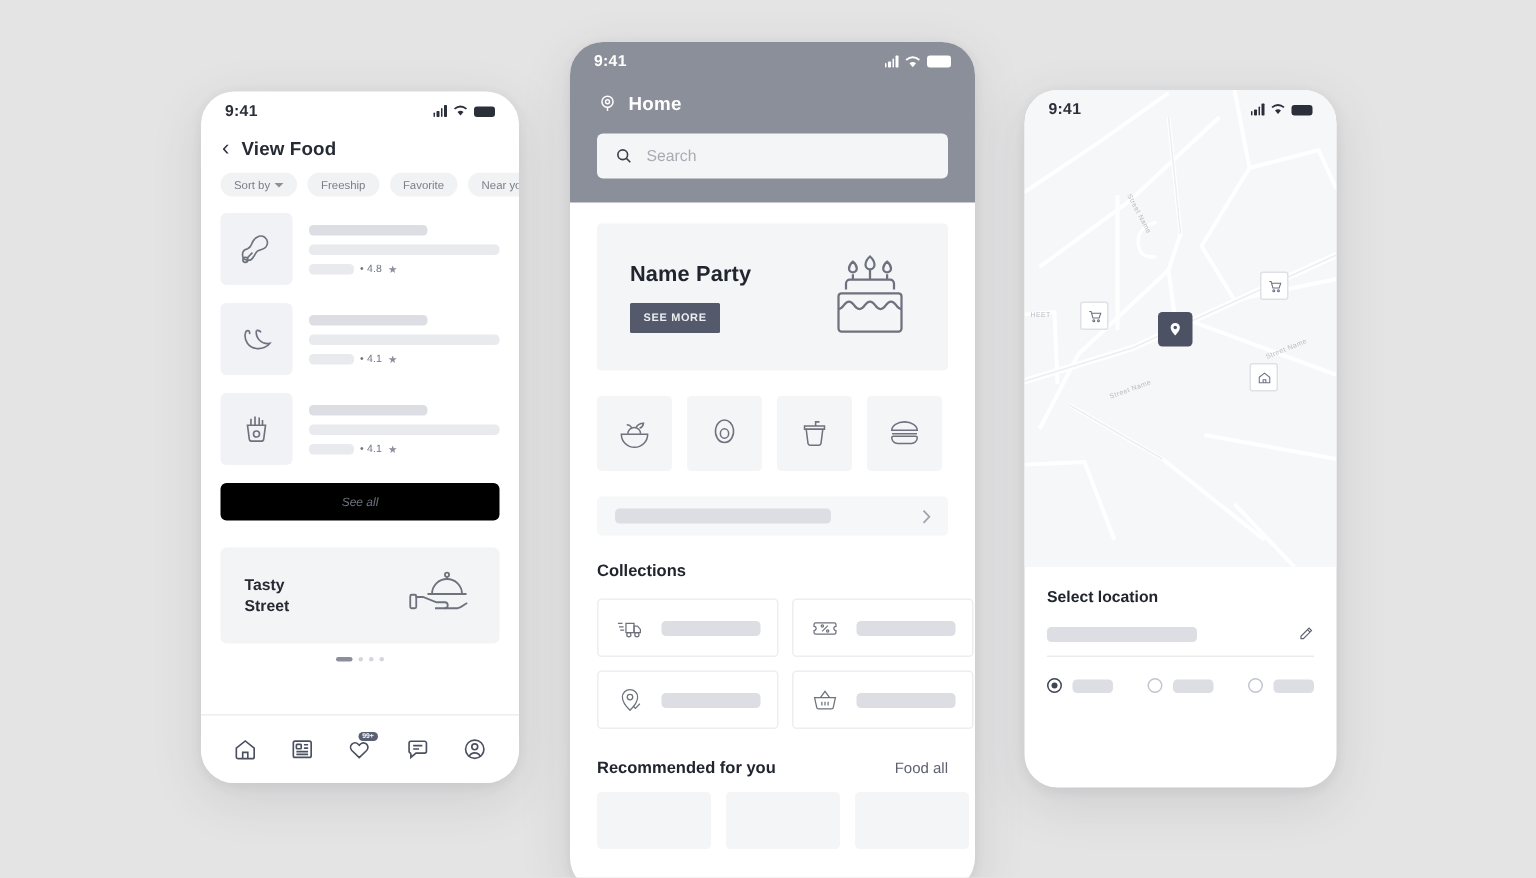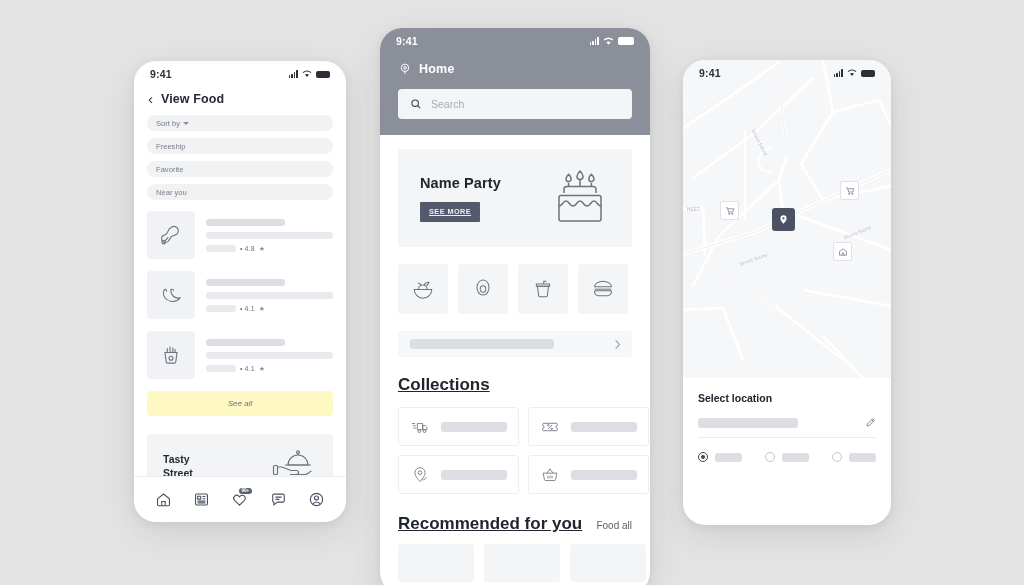--- a/index.html
+++ b/index.html
@@ -37,38 +37,38 @@
   
   .sk { background: #dcdee3; border-radius: 3px; display: block; }
   .sk-l { background: #e8eaee; border-radius: 3px; display: block; }
 
   
   #phone1 { left: 134px; top: 61px; width: 212px; height: 461px; color: #2b2f3a; }
   .p1-nav { display: flex; align-items: center; gap: 8px; padding: 4px 14px 9px; }
   .p1-back { font-size: 15px; line-height: 1; color: #32363f; }
   .p1-title { font-size: 12.5px; font-weight: bold; letter-spacing: .1px; color: #262a33; }
 
-  .chips { display: flex; gap: 7px; padding: 0 13px 11px; overflow: hidden; flex-direction: column; }
+  .chips { display: flex; gap: 7px; padding: 0 13px 11px; overflow: hidden; }
   .chip {
     flex: 0 0 auto; background: #f1f2f4; border-radius: 10px;
     padding: 3.5px 9px; font-size: 7.6px; color: #787d8a; white-space: nowrap;
     display: flex; align-items: center; gap: 3px;
   }
   .chev-d { width:0;height:0;border-left:3px solid transparent;border-right:3px solid transparent;border-top:3.6px solid #8b909c; }
 
   .p1-list { padding: 0 13px; }
   .row { display: flex; gap: 11px; align-items: center; margin-bottom: 12px; }
   .thumb { width: 48px; height: 48px; background: #f1f2f5; border-radius: 4px; display:flex;align-items:center;justify-content:center; flex:0 0 auto; }
   .row-body { flex: 1; display: flex; flex-direction: column; gap: 5.5px; padding-top: 1px;}
   .row-meta { display: flex; align-items: center; gap: 4px; }
   .rate { font-size: 7px; color: #6f7480; letter-spacing: .1px; }
   .star { font-size: 7px; color: #8a8f9b; }
 
   .see-all {
-    margin: 3px 13px 0; height: 25px; background: #fef9c3; border-radius: 4px;
+    margin: 3px 13px 0; height: 25px; background: #000000; border-radius: 4px;
     display: flex; align-items: center; justify-content: center;
     font-size: 8px; color: #6d727e; font-style: italic;
   }
   .promo {
     margin: 18px 13px 0; height: 64px; background: #f3f4f6; border-radius: 4px;
     display: flex; align-items: center; justify-content: space-between; padding: 0 16px;
   }
   .promo-t { font-size: 10.5px; font-weight: bold; line-height: 1.35; color: #262a33; }
   .dots { display: flex; align-items: center; justify-content: center; gap: 4px; margin-top: 9px; }
   .dot { width: 3px; height: 3px; border-radius: 50%; background: #d4d6dc; }
@@ -99,29 +99,29 @@
 
   .p2-body { padding: 14px 18px 0; }
   .banner {
     height: 98px; background: #f4f5f7; border-radius: 3px;
     display: flex; align-items: center; justify-content: space-between; padding: 0 20px 0 22px;
   }
   .banner-t { font-size: 14.5px; font-weight: bold; color: #21252e; letter-spacing: .1px; }
   .banner-b {
     margin-top: 11px; background: #545a6b; color: #eceef1;
     font-size: 7.3px; font-weight: bold; letter-spacing: .45px;
-    padding: 5.5px 9px; display: inline-block; border-radius: 1px; text-decoration: underline;
+    padding: 5.5px 9px; display: inline-block; border-radius: 1px;
   }
   .cats { display: flex; gap: 10px; margin-top: 17px; overflow: hidden; }
   .cat { flex: 0 0 50px; height: 50px; background: #f4f5f7; border-radius: 3px; display:flex;align-items:center;justify-content:center; }
   .wide-row {
     margin-top: 17px; height: 26px; background: #f6f7f8; border-radius: 3px;
     display: flex; align-items: center; justify-content: space-between; padding: 0 10px 0 12px;
   }
-  .sec-h { font-size: 17px; font-weight: bold; color: #21252e; margin-top: 18px; text-decoration: underline; }
+  .sec-h { font-size: 11px; font-weight: bold; color: #21252e; margin-top: 18px; }
   .coll-grid { display: grid; grid-template-columns: 1fr 1fr; gap: 9px; margin-top: 12px; }
   .coll {
     height: 39px; border: 1px solid #eceef1; border-radius: 3px;
     display: flex; align-items: center; gap: 11px; padding: 0 11px;
   }
   .rec-h { display: flex; align-items: baseline; justify-content: space-between; margin-top: 20px; }
   .view-all { font-size: 10px; color: #5c616e; }
   .rec-grid { display: flex; gap: 10px; margin-top: 10px; }
   .rec { flex: 0 0 76px; height: 38px; background: #f4f5f7; border-radius: 3px; }
 

